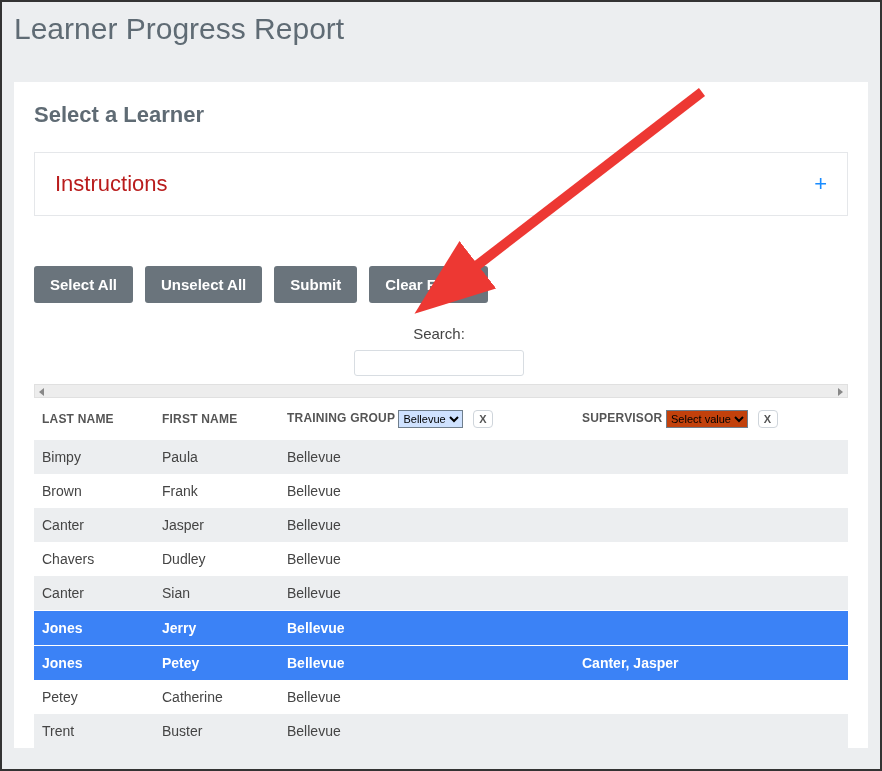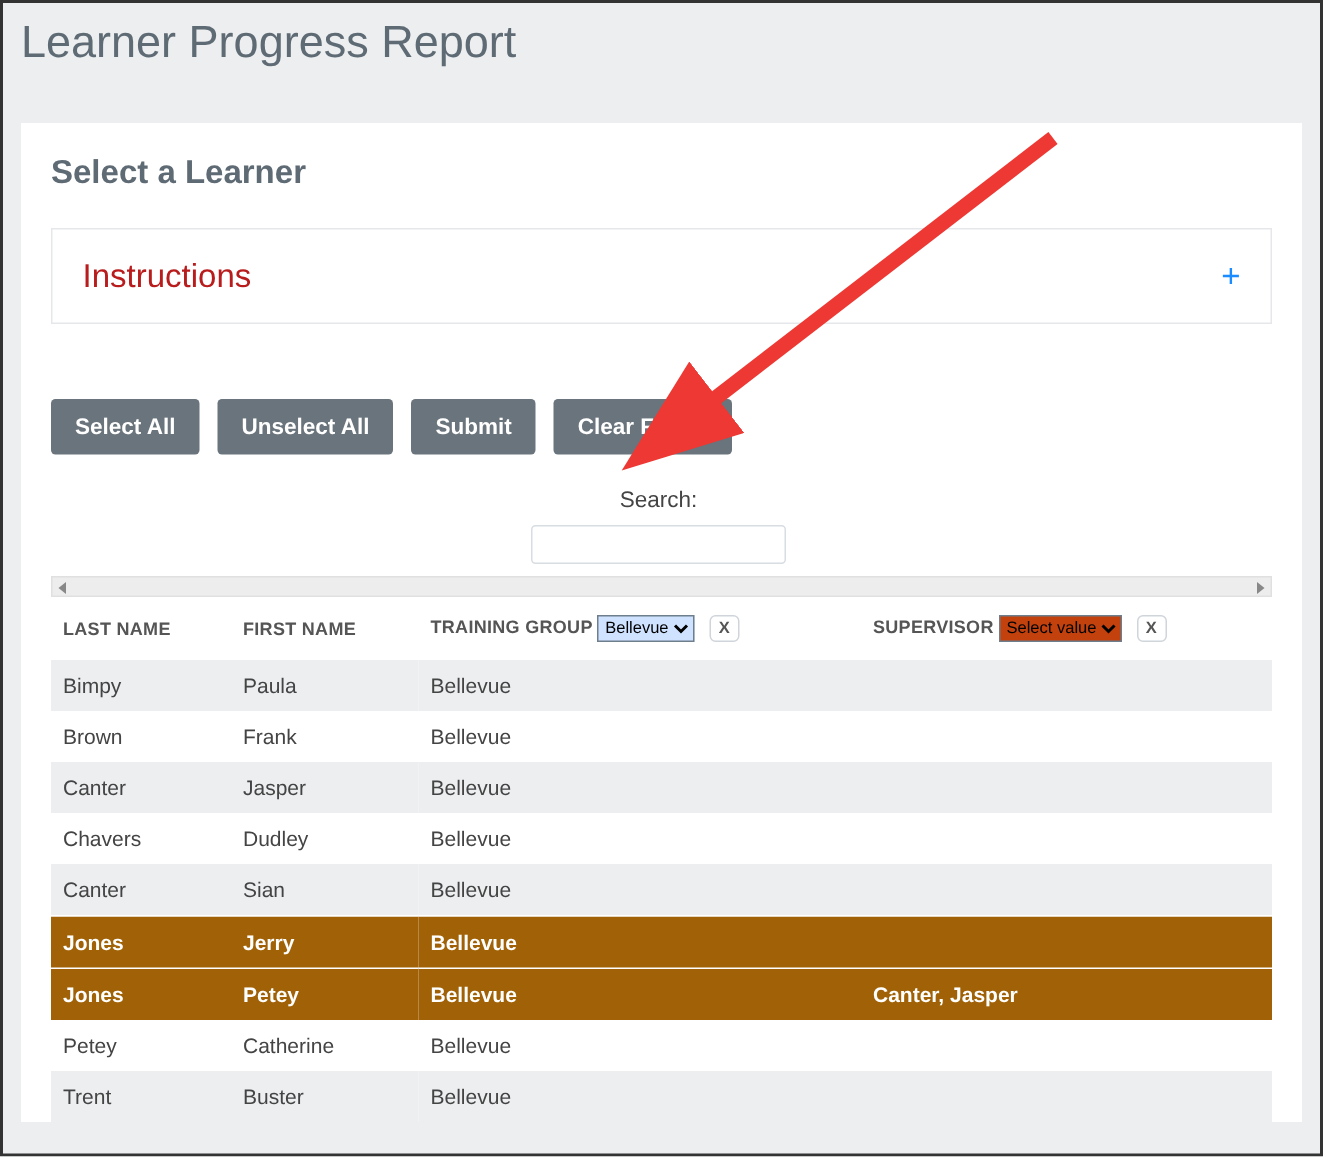--- a/index.html
+++ b/index.html
@@ -132,21 +132,21 @@
     white-space: nowrap;
     vertical-align: middle;
   }
   table.learners td {
     padding: 9px 8px;
     color: #444;
   }
   table.learners tbody tr:nth-child(odd) td { background: #eceef0; }
   table.learners tbody tr:nth-child(even) td { background: #ffffff; }
   table.learners tbody tr.selected td {
-    background: #a16207;
+    background: #3b82f6;
     color: #ffffff;
     font-weight: 700;
     border-top: 1px solid #fff;
   }
   .tg-select, .sup-select {
     font-size: 11px;
     border: 1px solid #6f7e8c;
     background: #cfe2ff;
     height: 18px;
     vertical-align: middle;

